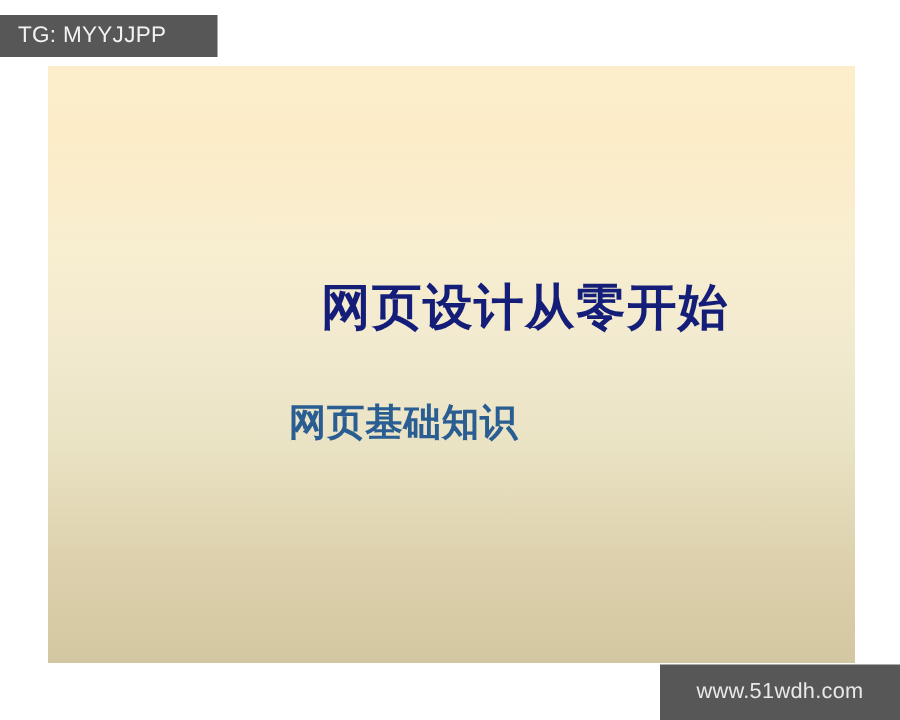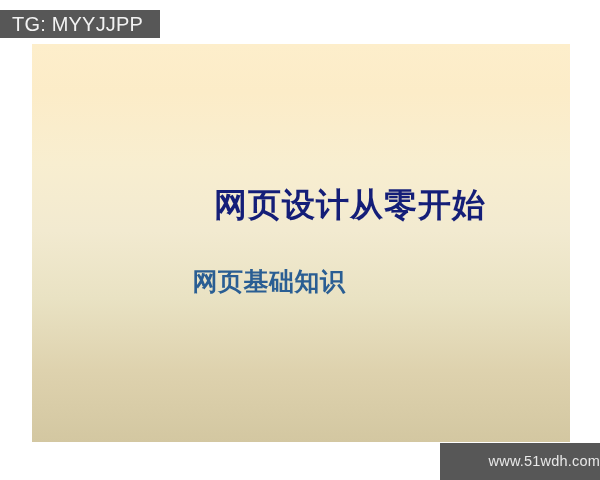--- a/index.html
+++ b/index.html
@@ -79,46 +79,46 @@
     letter-spacing: 0.5px;
     color: #2a5e93;
     white-space: nowrap;
   }
 
   
   .tg-badge {
     position: absolute;
     left: 0;
     top: 10px;
-    width: 160px;
+    width: 145px;
     height: 28px;
     background: #575757;
     color: #f2f2f2;
     font-family: "Liberation Sans", sans-serif;
-    font-size: 20px;
+    font-size: 15px;
     line-height: 28px;
     text-align: left;
     padding-left: 12px;
     box-sizing: border-box;
     letter-spacing: 0.2px;
     white-space: nowrap;
   }
 
   .watermark {
     position: absolute;
     left: 440px;
     top: 443px;
     width: 160px;
     height: 37px;
     background: #575757;
     color: #e8e8e8;
     font-family: "Liberation Sans", sans-serif;
     font-size: 14.5px;
     line-height: 37px;
-    text-align: right;
+    text-align: center;
     letter-spacing: 0.2px;
     white-space: nowrap;
   }
 </style>
 </head>
 <body>
 
 <div id="screen">
 
   <div class="slide-panel">

